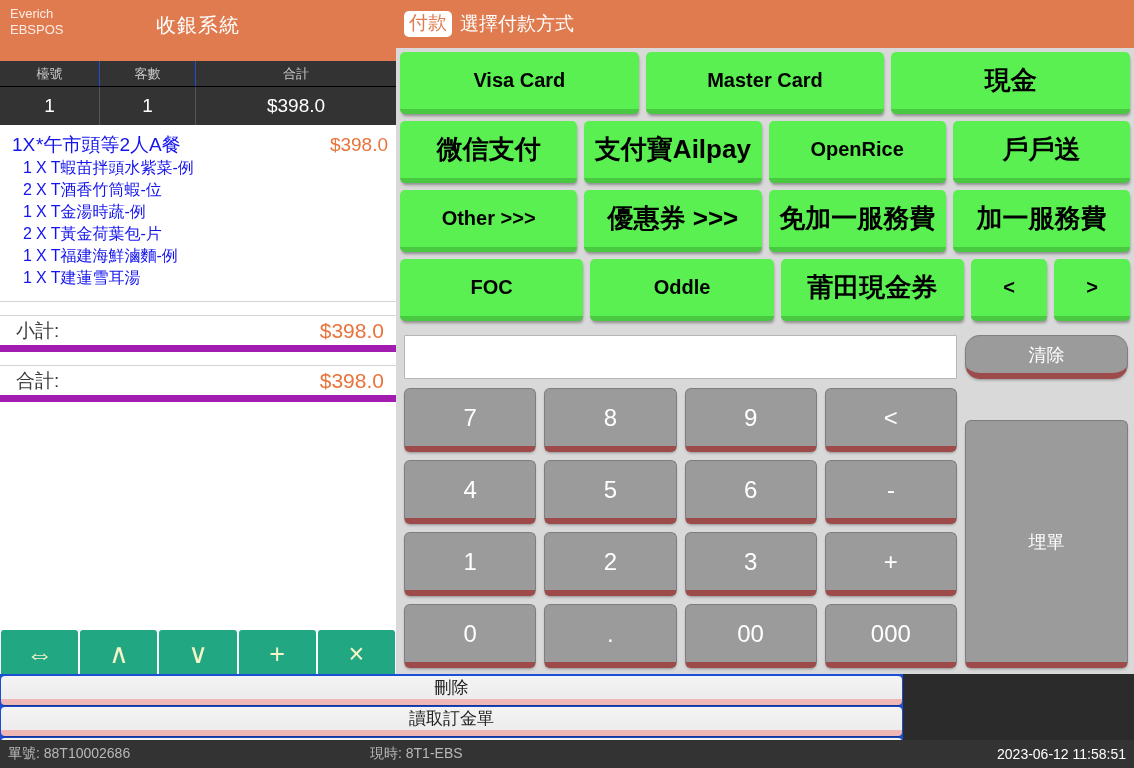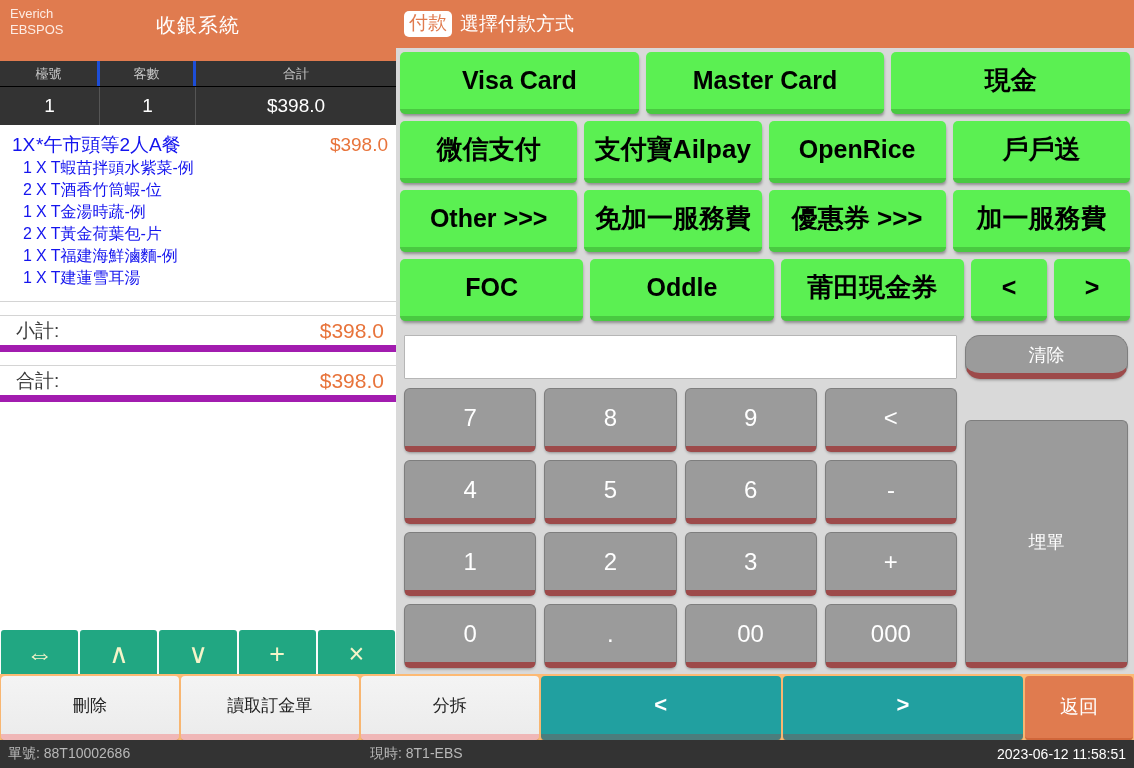--- a/index.html
+++ b/index.html
@@ -27,21 +27,21 @@
   #sys-title {
     position: absolute; left: 0; right: 0; text-align: center;
     font-size: 20px; top: 12px; letter-spacing: 1px;
   }
   #table-head {
     display: flex; height: 26px; background: #333333;
     border-bottom: 1px solid #000;
   }
   #table-head > div {
     color: #c9c9c9; font-size: 13px; text-align: center; line-height: 26px;
-    border-right: 3px solid #1d4ed8;
+    border-right: 1px solid #1d4ed8;
   }
   #table-vals {
     display: flex; height: 38px; background: #333333;
   }
   #table-vals > div {
     color: #ffffff; font-size: 19px; text-align: center; line-height: 38px;
     border-right: 1px solid #555;
   }
   .col-a { width: 100px; }
   .col-b { width: 96px; }
@@ -101,21 +101,21 @@
 
   #pay-grid {
     padding: 4px 4px 0 4px;
     display: flex; flex-direction: column; gap: 7px;
   }
   .pay-row { display: flex; gap: 7px; height: 62px; }
   .pay-btn {
     flex: 1; background: #5bf052; border-radius: 5px;
     border-bottom: 5px solid #49c941;
     box-shadow: 1px 3px 3px -1px rgba(0,0,0,.35);
-    color: #000; font-weight: bold; font-size: 25px;
+    color: #000; font-weight: bold; font-size: 20px;
     display: flex; align-items: center; justify-content: center;
     cursor: pointer; user-select: none; white-space: nowrap;
   }
   .pay-btn.narrow { flex: 0 0 76px; }
   .pay-btn.cjk { font-size: 26px; }
 
   
   #keypad-area {
     position: absolute; left: 0; top: 330px; width: 738px; height: 344px;
     padding: 5px 6px 0 8px;
@@ -137,22 +137,22 @@
   #keypad-main { display: flex; gap: 8px; margin-top: 9px; height: 280px; }
   #digit-grid {
     flex: 1; display: grid; grid-template-columns: repeat(4, 1fr);
     grid-template-rows: repeat(4, 1fr); gap: 8px;
   }
   .key { font-size: 24px; }
   #settle-btn { flex: 0 0 163px; font-size: 18px; margin-top: 32px; }
 
   
   #bottom-bar {
-    position: absolute; left: 0; bottom: 28px; width: 1134px; height: 66px;
-    background: #fdba74; display: flex; gap: 2px; padding: 2px 1px 0 1px;
+    position: absolute; left: 0; bottom: 28px; width: 903px; height: 66px;
+    background: #1d4ed8; display: flex; gap: 2px; padding: 2px 1px 0 1px; flex-direction: column;
   }
   .bb {
     border-radius: 4px; display: flex; align-items: center;
     justify-content: center; cursor: pointer; user-select: none;
     box-shadow: 0 2px 2px -1px rgba(0,0,0,.4);
   }
   .bb-light {
     flex: 1; background: linear-gradient(180deg,#f4f4f4 0%, #ececec 100%);
     border-bottom: 6px solid #f0b7b7; color: #222; font-size: 17px;
   }
@@ -293,22 +293,22 @@
           <div class="pay-btn cjk">現金</div>
         </div>
         <div class="pay-row">
           <div class="pay-btn cjk">微信支付</div>
           <div class="pay-btn cjk">支付寶Ailpay</div>
           <div class="pay-btn">OpenRice</div>
           <div class="pay-btn cjk">戶戶送</div>
         </div>
         <div class="pay-row">
           <div class="pay-btn">Other &gt;&gt;&gt;</div>
+          <div class="pay-btn cjk">優惠券 &gt;&gt;&gt;</div>
           <div class="pay-btn cjk">免加一服務費</div>
-          <div class="pay-btn cjk">優惠券 &gt;&gt;&gt;</div>
           <div class="pay-btn cjk">加一服務費</div>
         </div>
         <div class="pay-row">
           <div class="pay-btn">FOC</div>
           <div class="pay-btn">Oddle</div>
           <div class="pay-btn cjk">莆田現金券</div>
           <div class="pay-btn narrow">&lt;</div>
           <div class="pay-btn narrow">&gt;</div>
         </div>
       </div>

